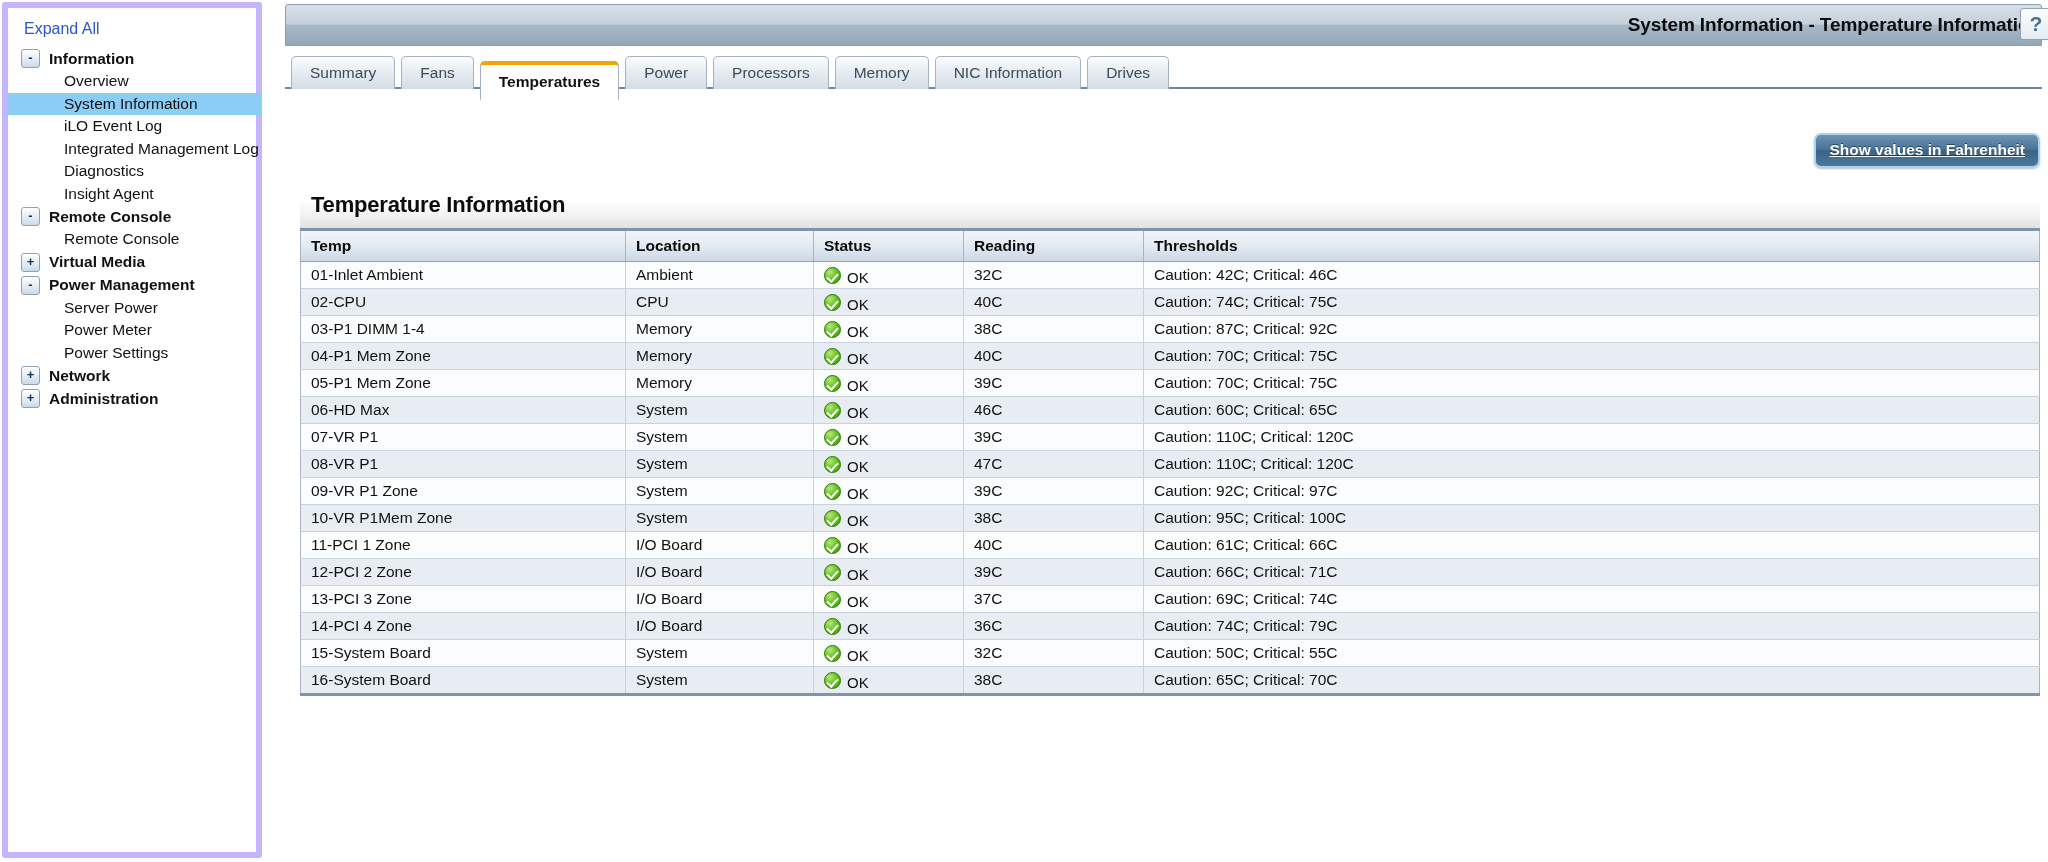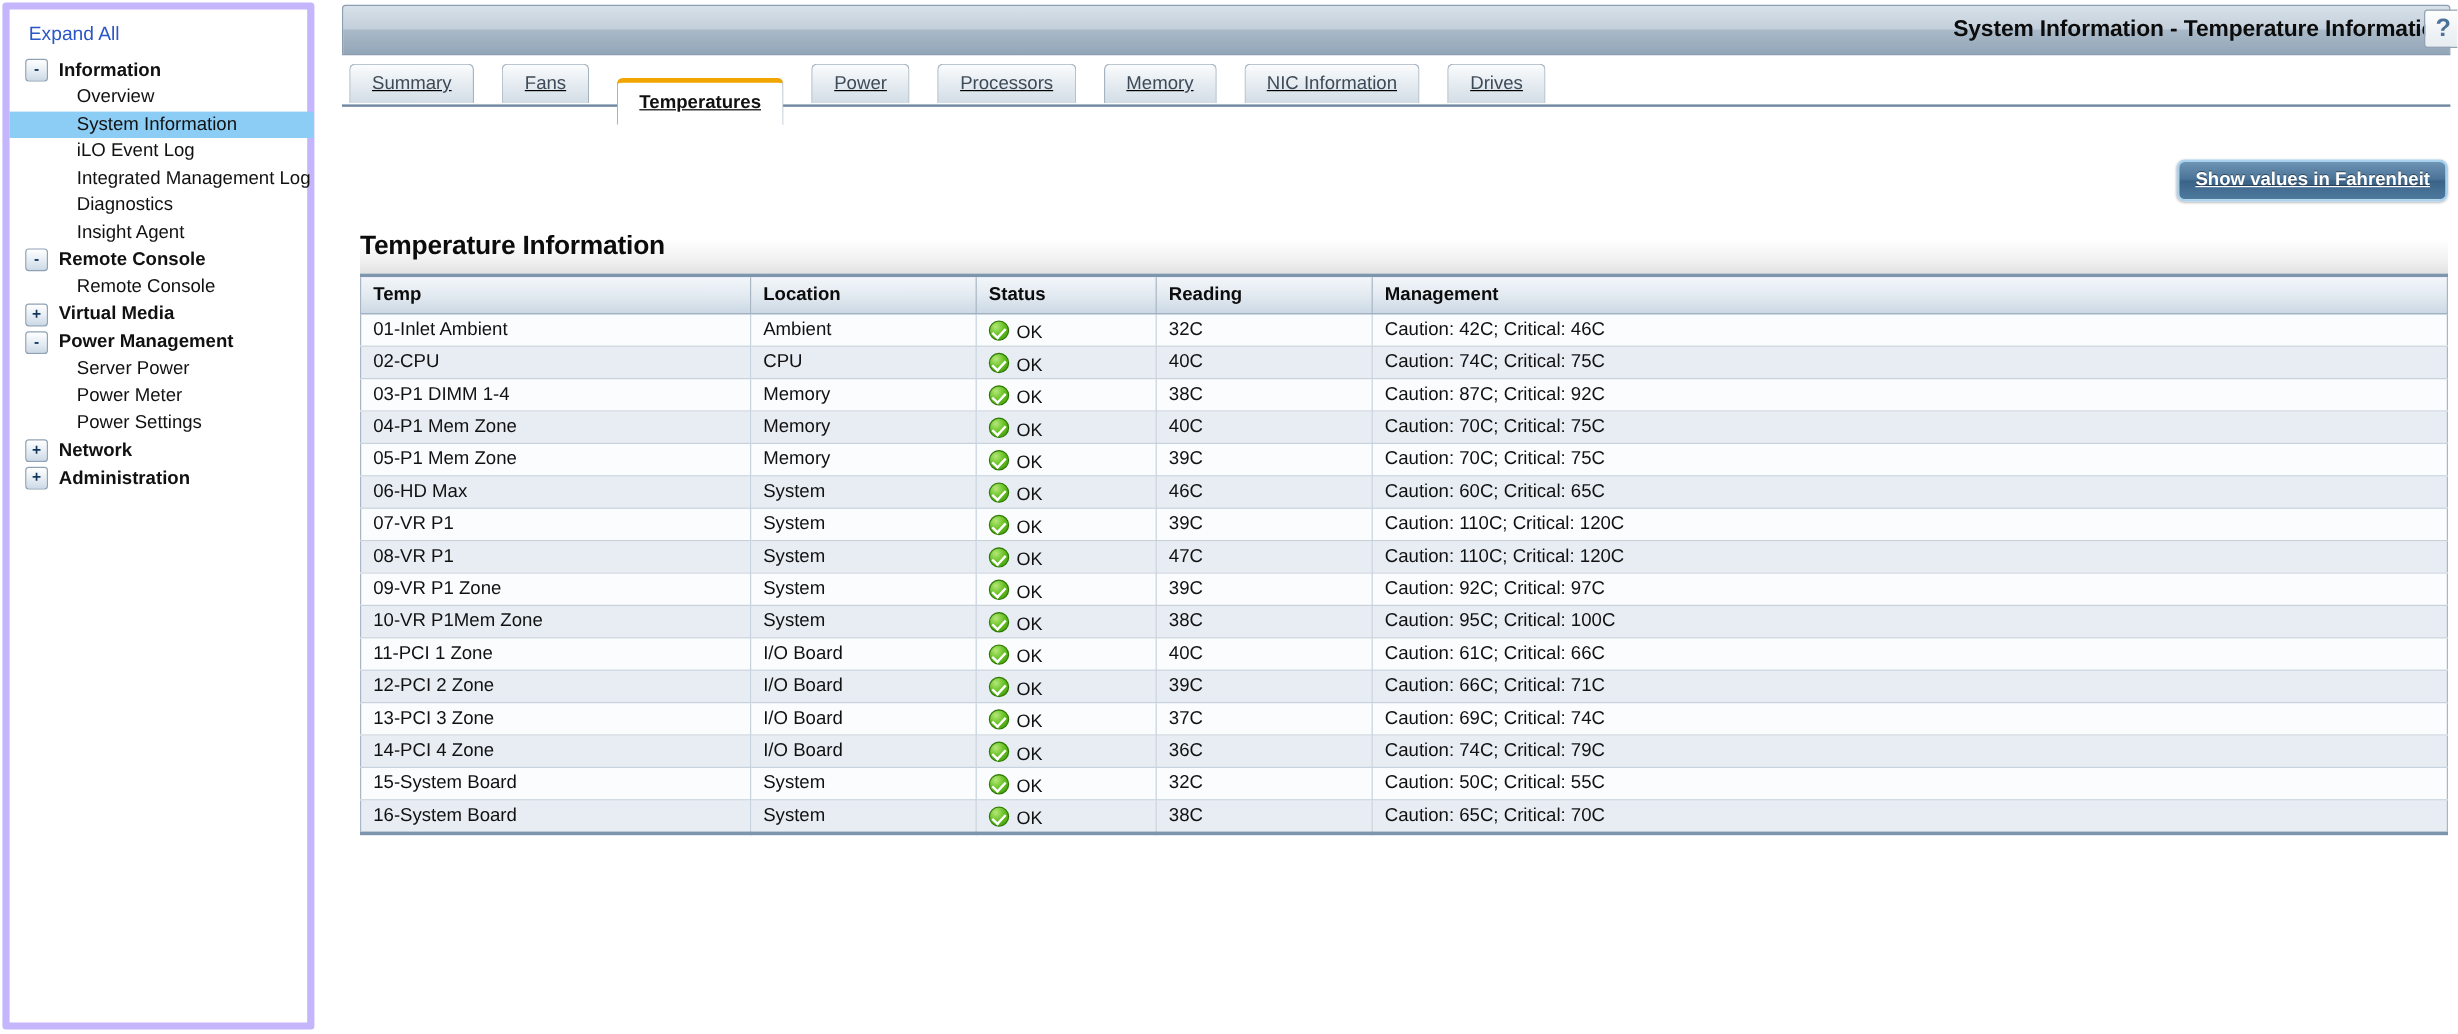--- a/index.html
+++ b/index.html
@@ -121,26 +121,25 @@
     text-align: center;
     cursor: pointer;
     box-sizing: border-box;
   }
 
   
   .tabstrip {
     margin: 5px 6px 0 17px;
     height: 38px;
     display: flex;
-    align-items: flex-start;
-    gap: 23px;
+    align-items: flex-end;
+    gap: 6px;
     border-bottom: 2px solid #6f87a0;
     padding-left: 6px;
     box-sizing: border-box;
-    text-decoration: underline;
   }
   .tab {
     height: 33px;
     padding: 0 18px;
     display: flex;
     align-items: center;
     justify-content: center;
     font-size: 15.5px;
     color: #3d4a57;
     background: linear-gradient(#fbfcfd 0%, #e7edf2 45%, #d3dde6 100%);
@@ -197,21 +196,21 @@
   .section-head {
     margin-left: 15px;
     margin-right: 2px;
     height: 47px;
     background: linear-gradient(#ffffff 0%, #ffffff 40%, #f1f1f1 75%, #e2e2e2 100%);
     border-bottom: 3px solid #7e96ad;
     display: flex;
     align-items: center;
   }
   .section-head h2 {
-    margin: 0;
+    margin: 11px;
     font-size: 22px;
     font-weight: bold;
     color: #0c0c0c;
     letter-spacing: -0.2px;
   }
 
   table.tempgrid {
     margin-left: 15px;
     margin-right: 20px;
     width: calc(100% - 17px);
@@ -356,21 +355,21 @@
           <col style="width:150px">
           <col style="width:180px">
           <col>
         </colgroup>
         <thead>
           <tr id="thead-row">
               <th>Temp</th>
               <th>Location</th>
               <th>Status</th>
               <th>Reading</th>
-              <th>Management</th>
+              <th>Thresholds</th>
             </tr>
         </thead>
         <tbody id="tbody-rows">
             <tr class="odd">
               <td>01-Inlet Ambient</td>
               <td>Ambient</td>
               <td>
                 <div class="status-cell">
                   <span class="ok-icon"></span>
                   <span class="ok-label">OK</span>

